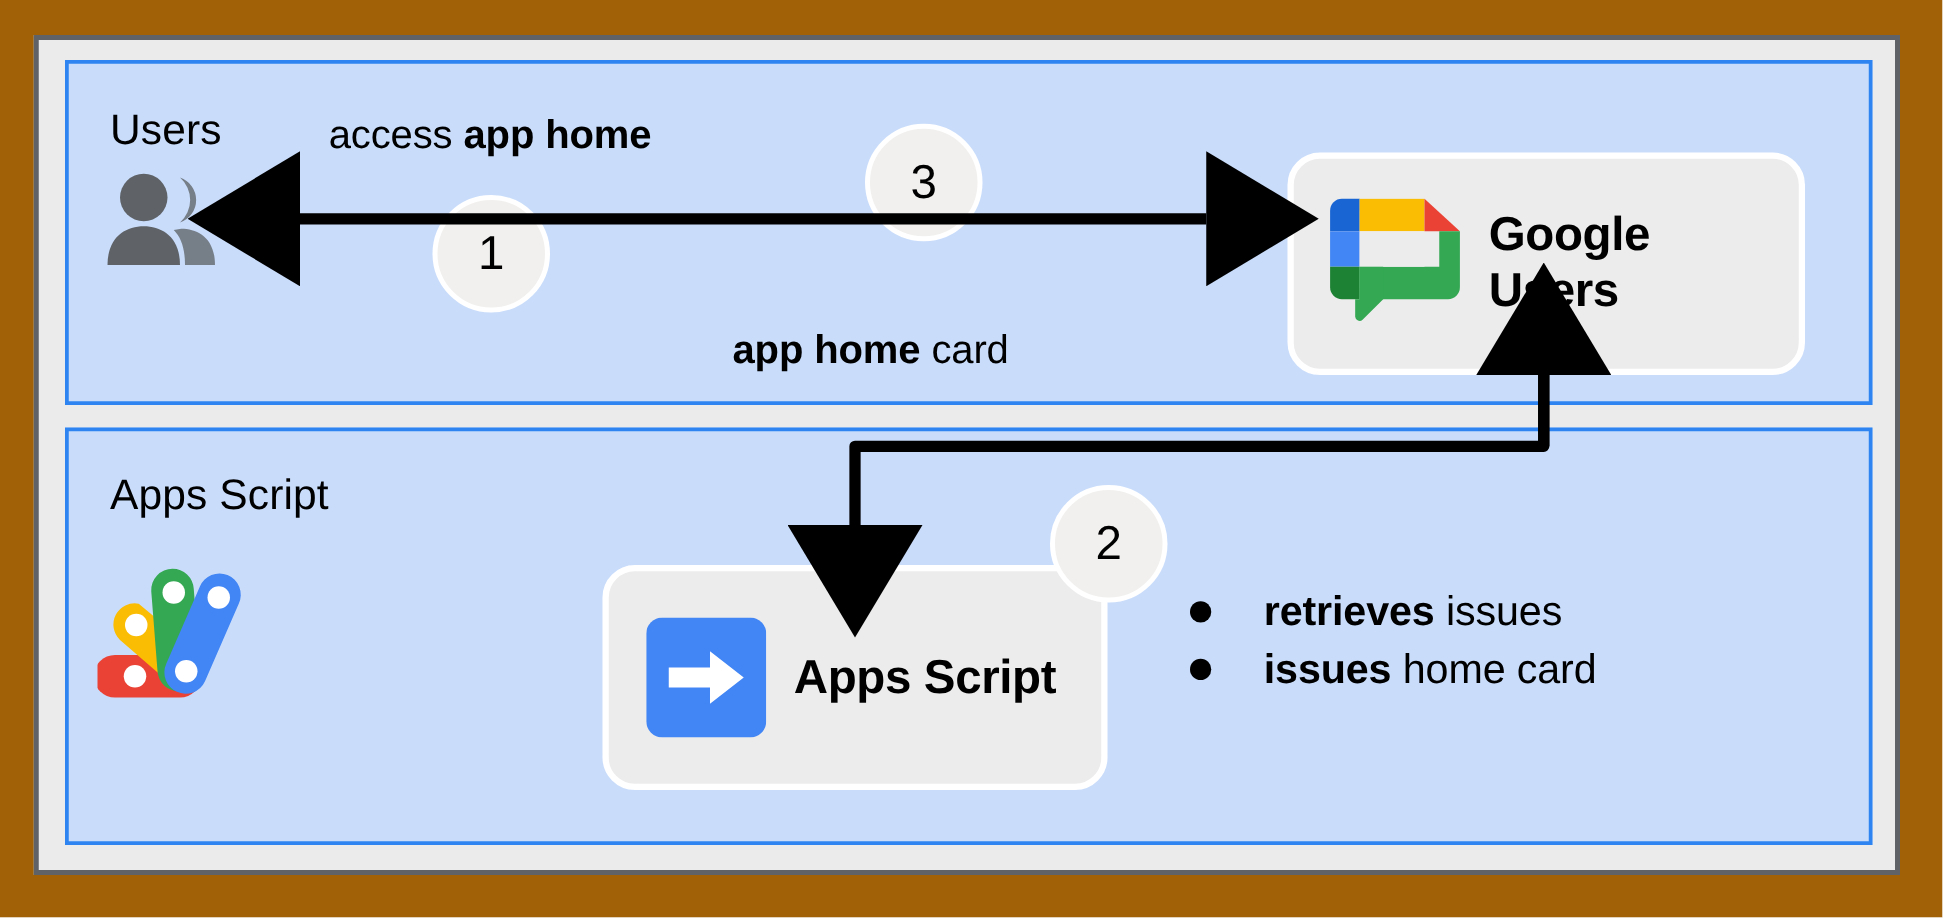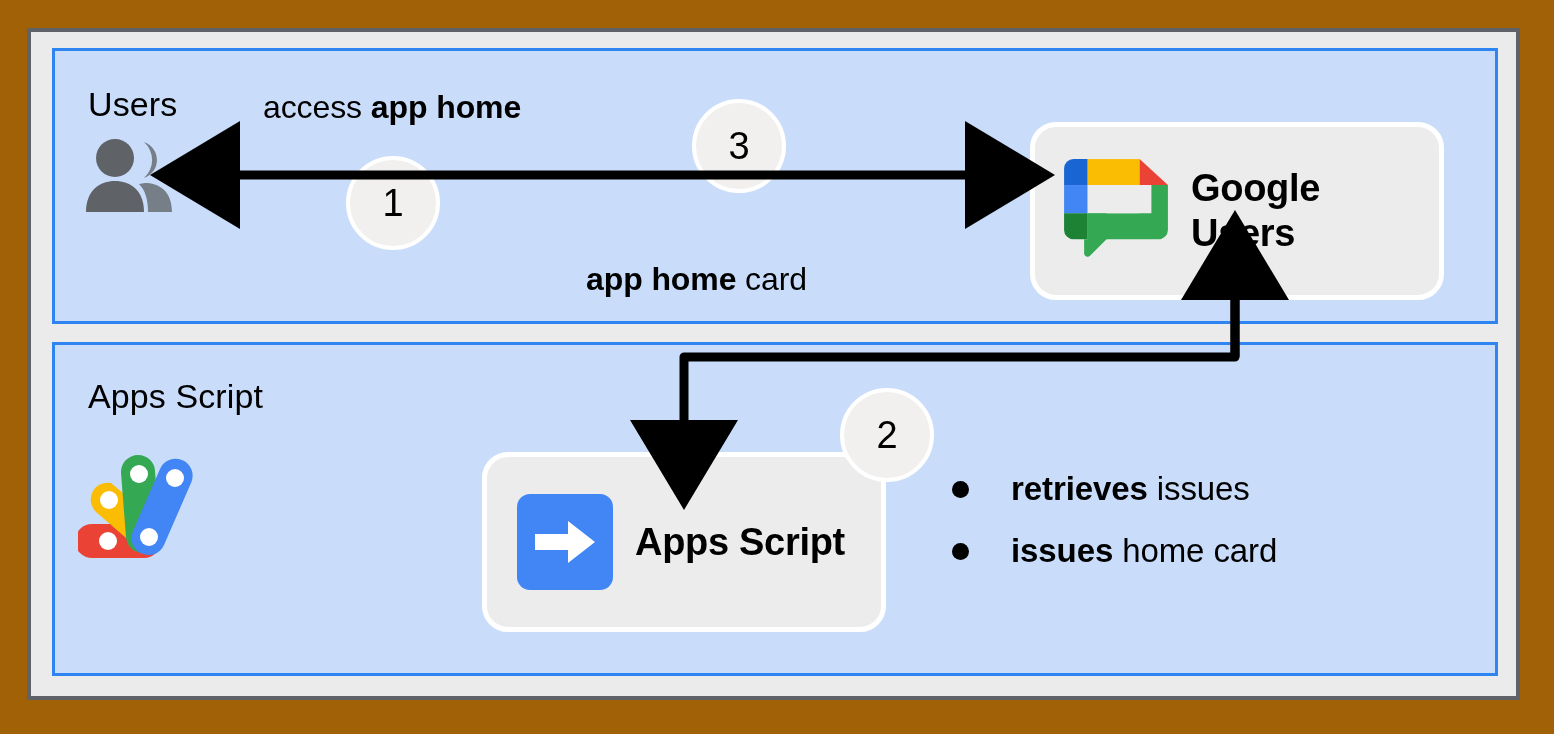--- a/index.html
+++ b/index.html
@@ -144,21 +144,21 @@
   .step-3 { left: 692px; top: 99px; width: 94px; height: 94px; }
   .step-2 { left: 840px; top: 388px; width: 94px; height: 94px; }
 
   
   .bullet-list {
     position: absolute;
     left: 952px;
     top: 470px;
     display: flex;
     flex-direction: column;
-    gap: 24px;
+    gap: 8px;
   }
   .bullet-row {
     display: flex;
     align-items: center;
     gap: 42px;
     font-size: 33px;
     color: #000000;
     white-space: nowrap;
     letter-spacing: -0.1px;
   }

